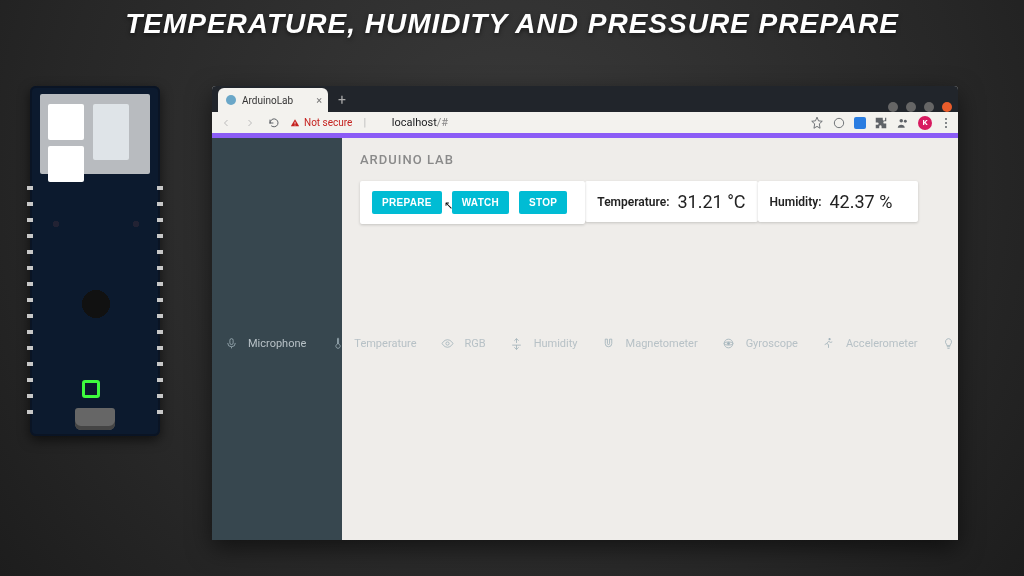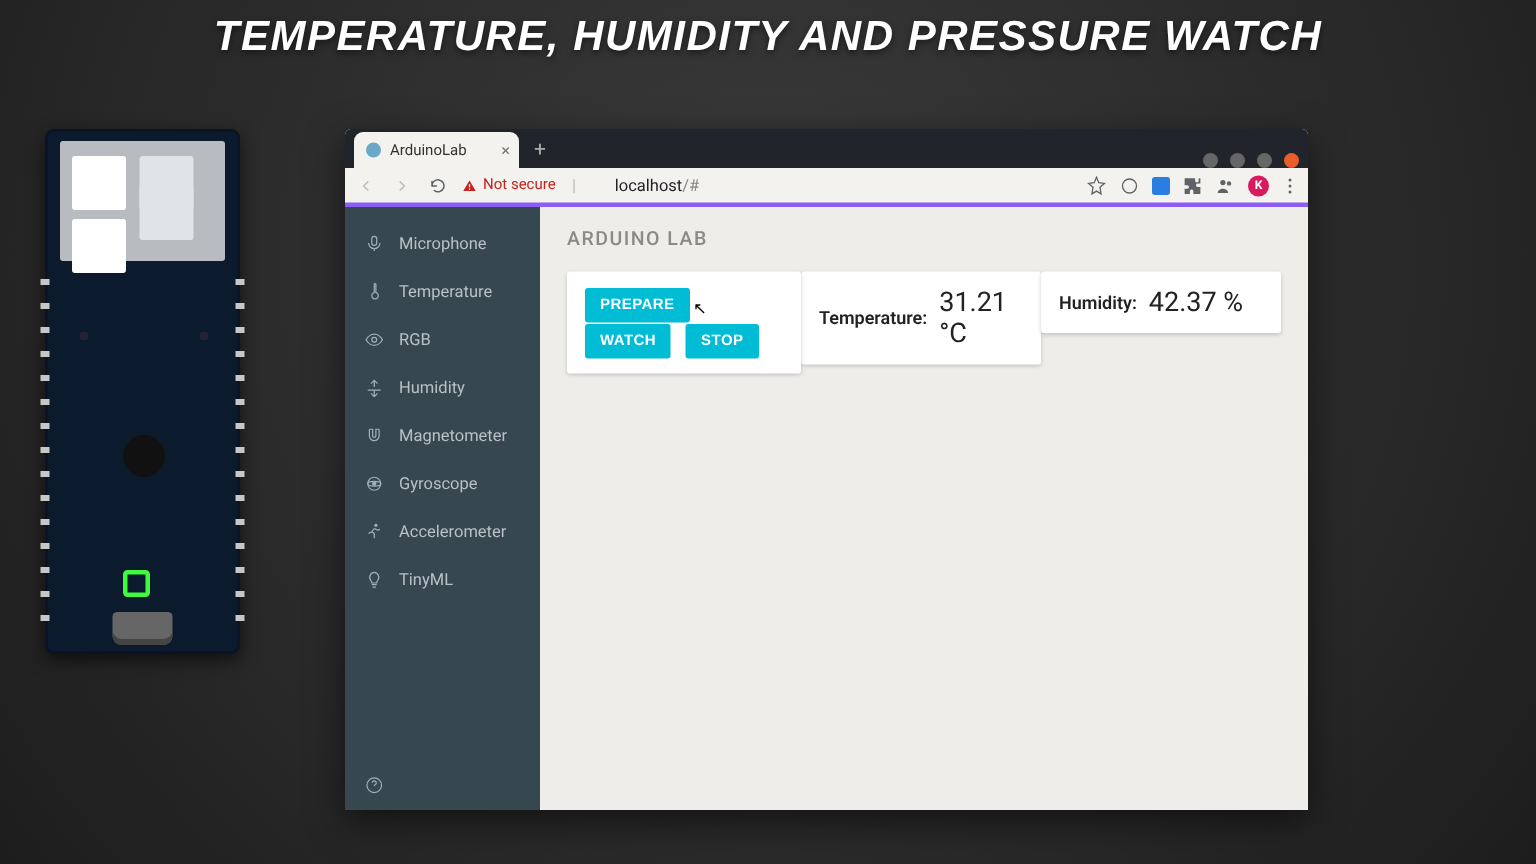--- a/index.html
+++ b/index.html
@@ -18,52 +18,52 @@
     radial-gradient(circle at 10% 10%, #223 3px, transparent 3px),
     radial-gradient(circle at 90% 10%, #223 3px, transparent 3px),
     radial-gradient(circle at 50% 50%, #111 14px, transparent 14px);
     border-radius:2px; }
   .board .pins-l, .board .pins-r { position:absolute; top:100px; width:6px; height:230px; background: repeating-linear-gradient(to bottom, #c7c7c7 0 4px, transparent 4px 16px); }
   .board .pins-l { left:-3px; }
   .board .pins-r { right:-3px; }
   .board .usb { position:absolute; bottom:6px; left:50%; transform:translateX(-50%); width:40px; height:22px; background:#666; border-radius:3px 3px 6px 6px; box-shadow: inset 0 -4px 0 #444; }
 
   
-  .browser { position: absolute; left: 230px; top: 86px; width: 642px; height: 454px; background: #e5e5e5; box-shadow: 0 8px 24px rgba(0,0,0,.55); display:flex; flex-direction:column; border-radius:4px 4px 0 0; overflow:hidden; }
+  .browser { position: absolute; left: 212px; top: 86px; width: 746px; height: 454px; background: #e5e5e5; box-shadow: 0 8px 24px rgba(0,0,0,.55); display:flex; flex-direction:column; border-radius:4px 4px 0 0; overflow:hidden; }
 
   .tabstrip { height: 26px; background:#21252b; display:flex; align-items:flex-end; padding-left:6px; gap:0; }
   .tab { height:24px; background:#3a3d41; color:#ccc; font-size:10px; display:flex; align-items:center; padding:0 6px 0 8px; border-radius:6px 6px 0 0; gap:6px; min-width:110px; position:relative; }
   .tab.active { background:#f3f2ee; color:#333; }
   .tab .favicon { width:10px; height:10px; border-radius:50%; background:#6aa7c8; display:inline-block; }
   .tab .tab-x { font-size:11px; color:#777; margin-left:auto; cursor:default; }
   .newtab { width:20px; height:20px; color:#aaa; font-size:14px; display:flex; align-items:center; justify-content:center; margin-left:4px; margin-bottom:2px; }
   .win-ctrl { margin-left:auto; display:flex; align-items:center; padding-right:6px; gap:8px; }
   .win-ctrl span { width:10px; height:10px; display:inline-block; border-radius:50%; }
   .wc1 { background:#666; } .wc2 { background:#666; } .wc3 { background:#666; }
   .wc-close { background:#e95c2b; }
 
-  .addrbar { height:26px; background:#f3f2ee; display:flex; align-items:center; padding:0 6px; gap:8px; border-bottom:3px solid #8b5cf6; }
+  .addrbar { height:26px; background:#f3f2ee; display:flex; align-items:center; padding:0 6px; gap:8px; border-bottom:5px solid #8b5cf6; }
   .nav-btn { width:16px; height:16px; display:flex; align-items:center; justify-content:center; color:#5f6368; font-size:12px; }
   .nav-btn.disabled { color:#bbb; }
   .nav-btn svg { width:12px; height:12px; }
   .secure { display:flex; align-items:center; gap:4px; font-size:10px; color:#c5221f; }
   .secure svg { width:10px; height:10px; }
   .url { font-size:11px; color:#202124; }
   .url .host { color:#202124;margin-left:20px; }
   .url .path { color:#888; }
   .url .sep { color:#bbb; padding:0 3px; }
   .addr-right { margin-left:auto; display:flex; align-items:center; gap:8px; }
   .addr-ico { width:14px; height:14px; color:#5f6368; display:flex; align-items:center; justify-content:center; }
   .ext-blue { width:12px; height:12px; background:#2a7de1; border-radius:2px; }
   .avatar { width:14px; height:14px; border-radius:50%; background:#d81b60; color:#fff; font-size:8px; display:flex; align-items:center; justify-content:center; font-weight:bold; }
   .kebab { width:12px; display:flex; flex-direction:column; gap:2px; align-items:center; }
   .kebab i { width:2px; height:2px; background:#5f6368; border-radius:50%; }
 
   .app { flex:1; display:flex; background:#efedea; }
-  .sidebar { width:130px; background:#37474f; display:flex; flex-direction:column; padding-top:8px; position:relative; }
+  .sidebar { width:130px; background:#37474f; display:flex; flex-direction:row; padding-top:8px; position:relative; }
   .sb-item { display:flex; align-items:center; gap:10px; color:#b7c1c6; font-size:11px; padding:9px 12px; cursor:pointer; }
   .sb-ico { width:14px; height:14px; display:flex; align-items:center; justify-content:center; flex:0 0 14px; }
   .sb-ico svg { width:13px; height:13px; stroke:#9fb0b8; fill:none; stroke-width:1.5; }
   .sb-help { margin-top:auto; padding:10px 12px; }
 
   .main { flex:1; padding:14px 18px; display:flex; flex-direction:column; }
   .app-title { font-size:13px; color:#8a8a8a; letter-spacing:1px; margin-bottom:14px; font-weight:500; }
   .cards { display:flex; align-items:flex-start; }
   .card { background:#fff; border-radius:2px; box-shadow:0 1px 3px rgba(0,0,0,.18); padding:10px 12px; }
   .btn { background:#00bcd4; color:#fff; font-size:10px; font-weight:600; letter-spacing:.3px; padding:6px 10px; border:none; border-radius:2px; margin-right:6px; cursor:pointer; }
@@ -72,21 +72,21 @@
   .reading-val { font-size:18px; color:#222; }
   .card.reading { display:flex; align-items:center; min-width:160px; }
   .card.actions { position:relative; }
   .cursor { position:absolute; left:84px; top:18px; font-size:11px; color:#000; pointer-events:none; }
 </style>
 </head>
 <body>
 
 <div class="chalkboard"></div>
 
-<div class="slide-title">TEMPERATURE, HUMIDITY AND PRESSURE WATCH</div>
+<div class="slide-title">TEMPERATURE, HUMIDITY AND PRESSURE PREPARE</div>
 
 <div class="board">
   <div class="pins-l"></div>
   <div class="pins-r"></div>
   <div class="board-smd"></div>
   <div class="board-hl"></div>
   <div class="usb"></div>
 </div>
 
 <div class="browser">

